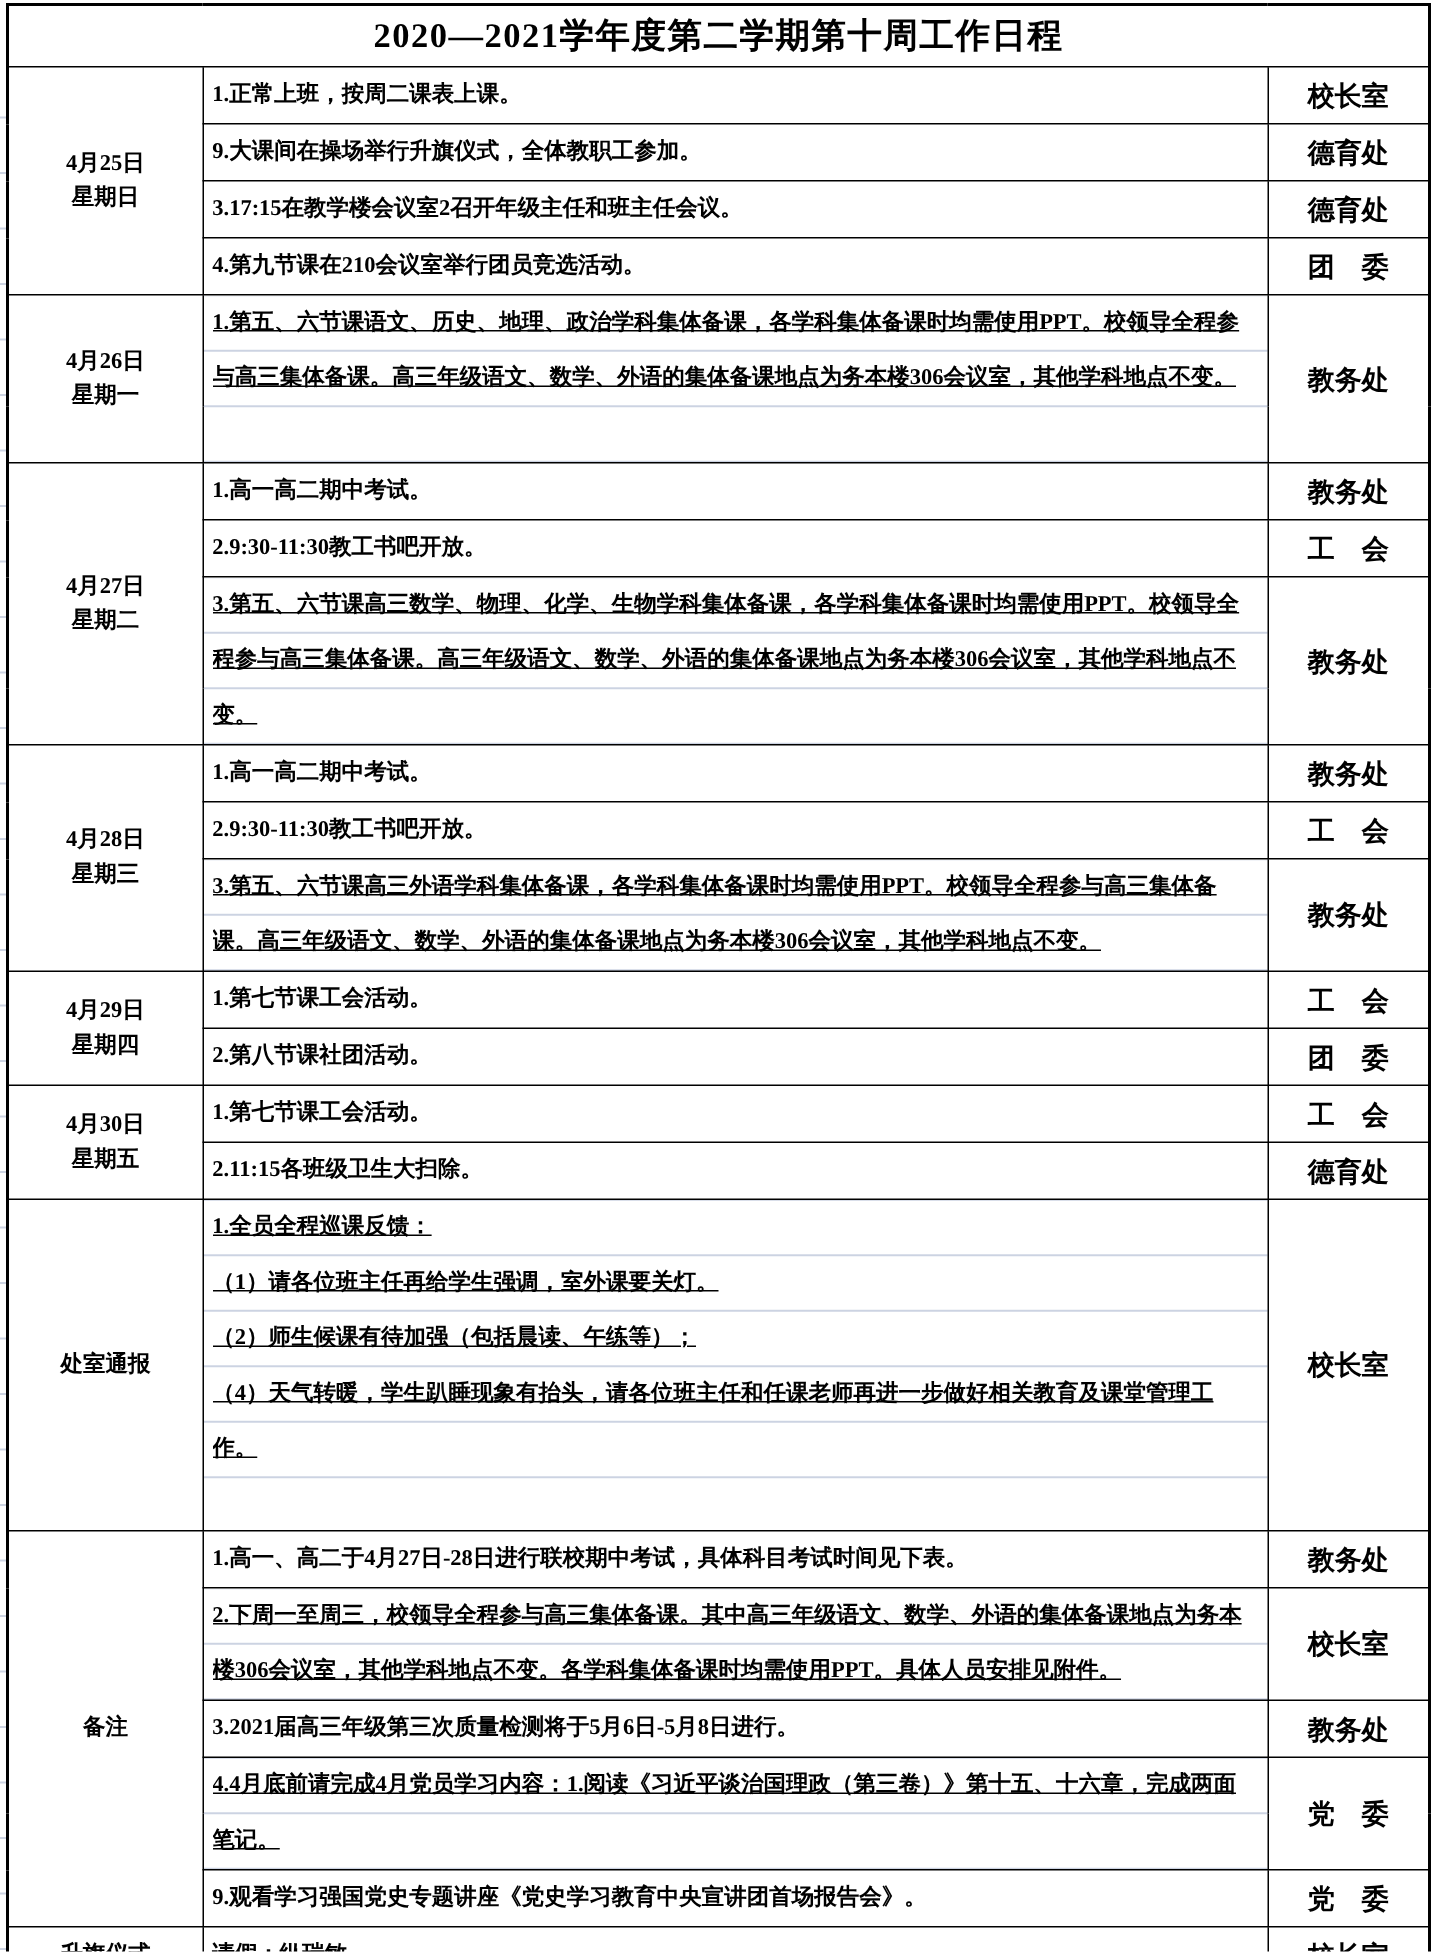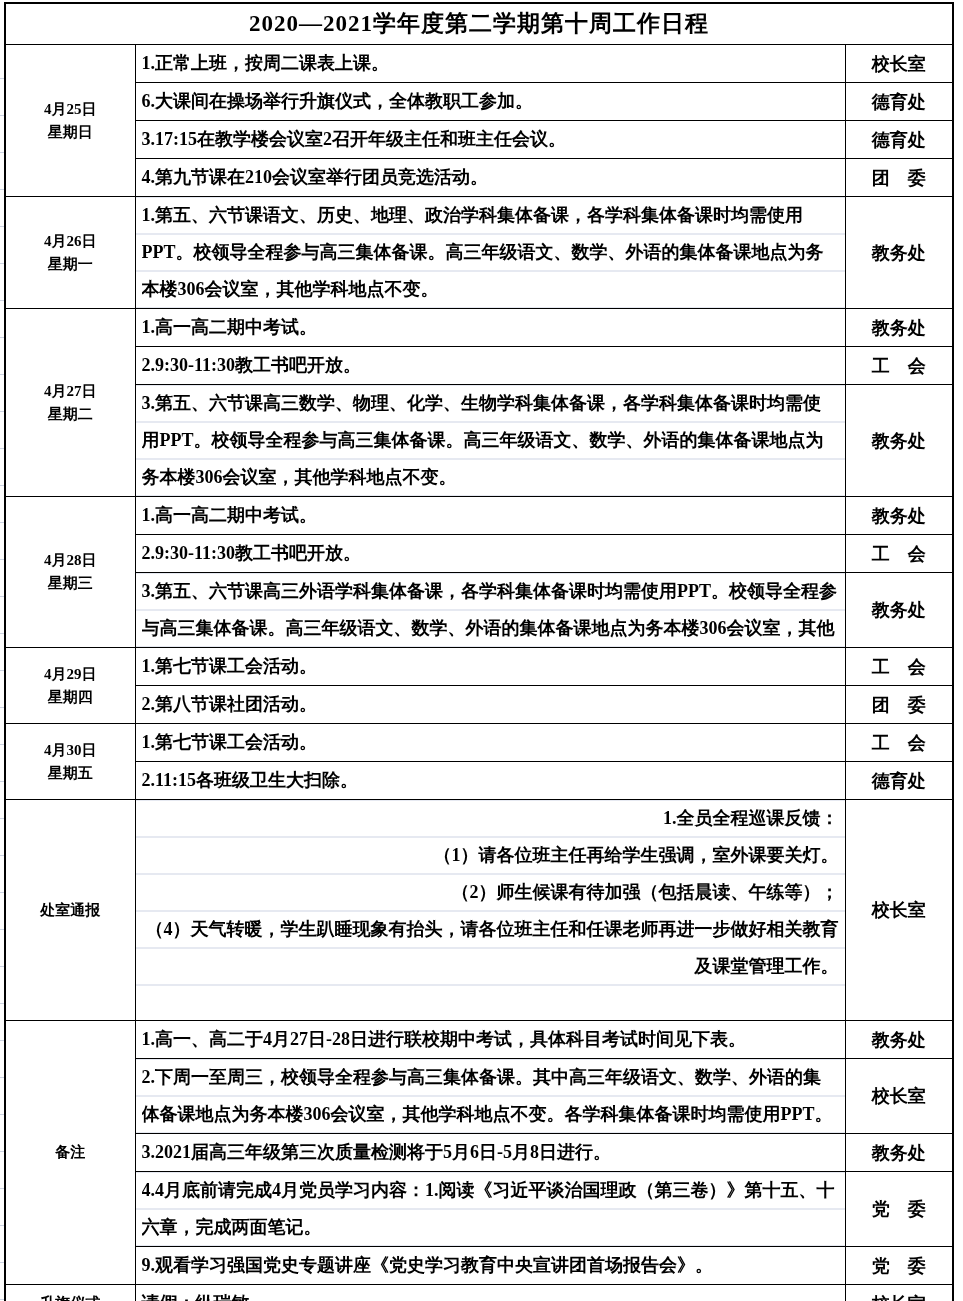--- a/index.html
+++ b/index.html
@@ -19,29 +19,29 @@
     border:2px solid #000;
   }
   td{border:1.5px solid #000;padding:0;vertical-align:middle;overflow:hidden;margin-left:11px;}
   tr{height:37px;}
   tr.title-row{height:40px;}
   td.title{
     text-align:center;font-size:23px;letter-spacing:1px;
     line-height:40px;white-space:nowrap;
   }
   td.date{text-align:center;font-size:15px;line-height:23px;}
-  td.task{font-size:18px;padding:0 6px;line-height:37px;text-align:left;}
+  td.task{font-size:15px;padding:0 6px;line-height:37px;text-align:left;}
   td.task.single{white-space:nowrap;}
   td.dept{text-align:center;font-size:18px;white-space:nowrap;}
   
   td.grid{
     background:linear-gradient(to bottom,transparent 36px,#ccd3e2 36px) 0 0/100% 37px repeat-y;
   }
-  .tx{overflow:hidden;line-height:37px;}
-  .h2{height:74px;} .h3{height:111px;} .h5{height:220px;text-align:right;}
+  .tx{overflow:hidden;line-height:37px;text-decoration:underline;}
+  .h2{height:74px;} .h3{height:111px;} .h5{height:220px;}
 </style>
 </head>
 <body>
 
 <div class="gutter"></div>
 
 <table class="sched">
   <colgroup>
     <col style="width:130px">
       <col style="width:710px">
@@ -55,21 +55,21 @@
 
   <tr>
     <td class="date" rowspan="4">
       <div>4月25日</div>
       <div>星期日</div>
     </td>
     <td class="task single">1.正常上班，按周二课表上课。</td>
     <td class="dept">校长室</td>
   </tr>
   <tr>
-    <td class="task single">6.大课间在操场举行升旗仪式，全体教职工参加。</td>
+    <td class="task single">9.大课间在操场举行升旗仪式，全体教职工参加。</td>
     <td class="dept">德育处</td>
   </tr>
   <tr>
     <td class="task single">3.17:15在教学楼会议室2召开年级主任和班主任会议。</td>
     <td class="dept">德育处</td>
   </tr>
   <tr>
     <td class="task single">4.第九节课在210会议室举行团员竞选活动。</td>
     <td class="dept">团　委</td>
   </tr>

